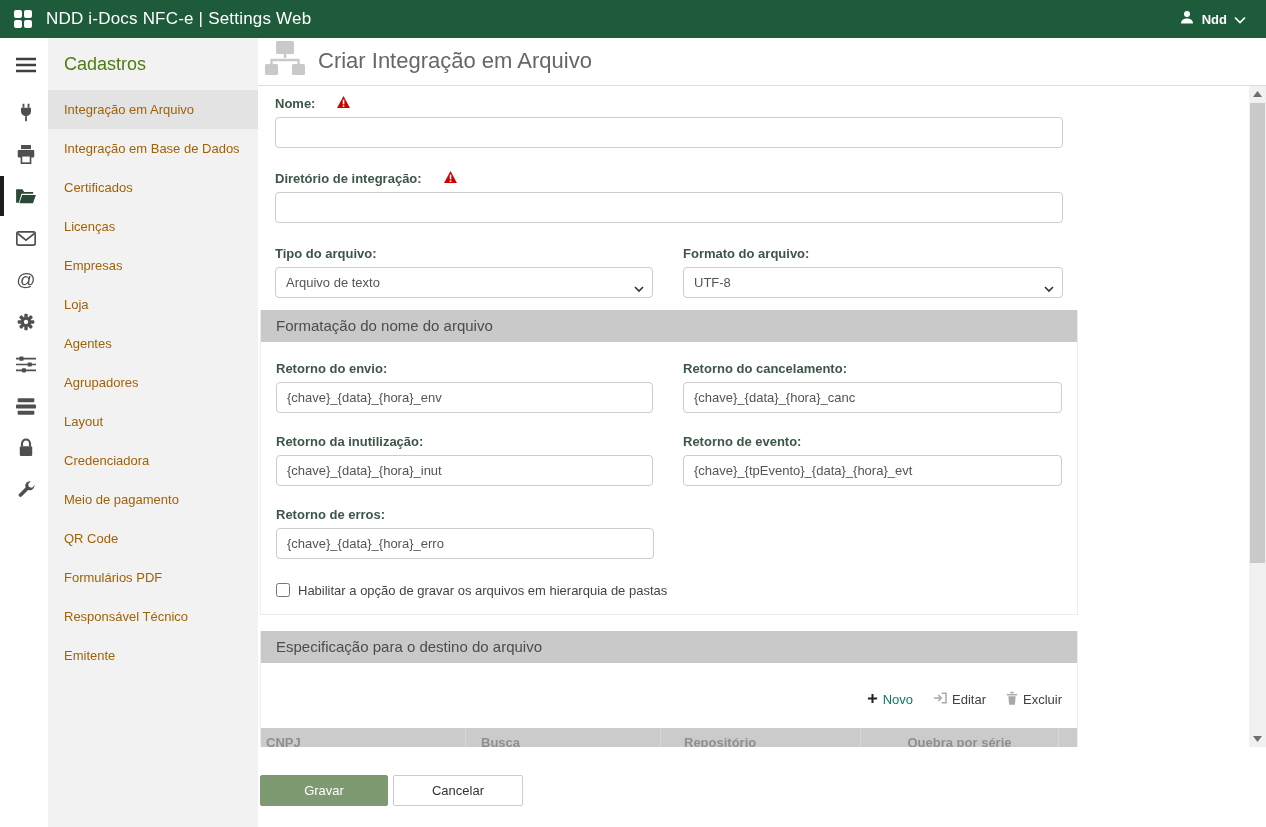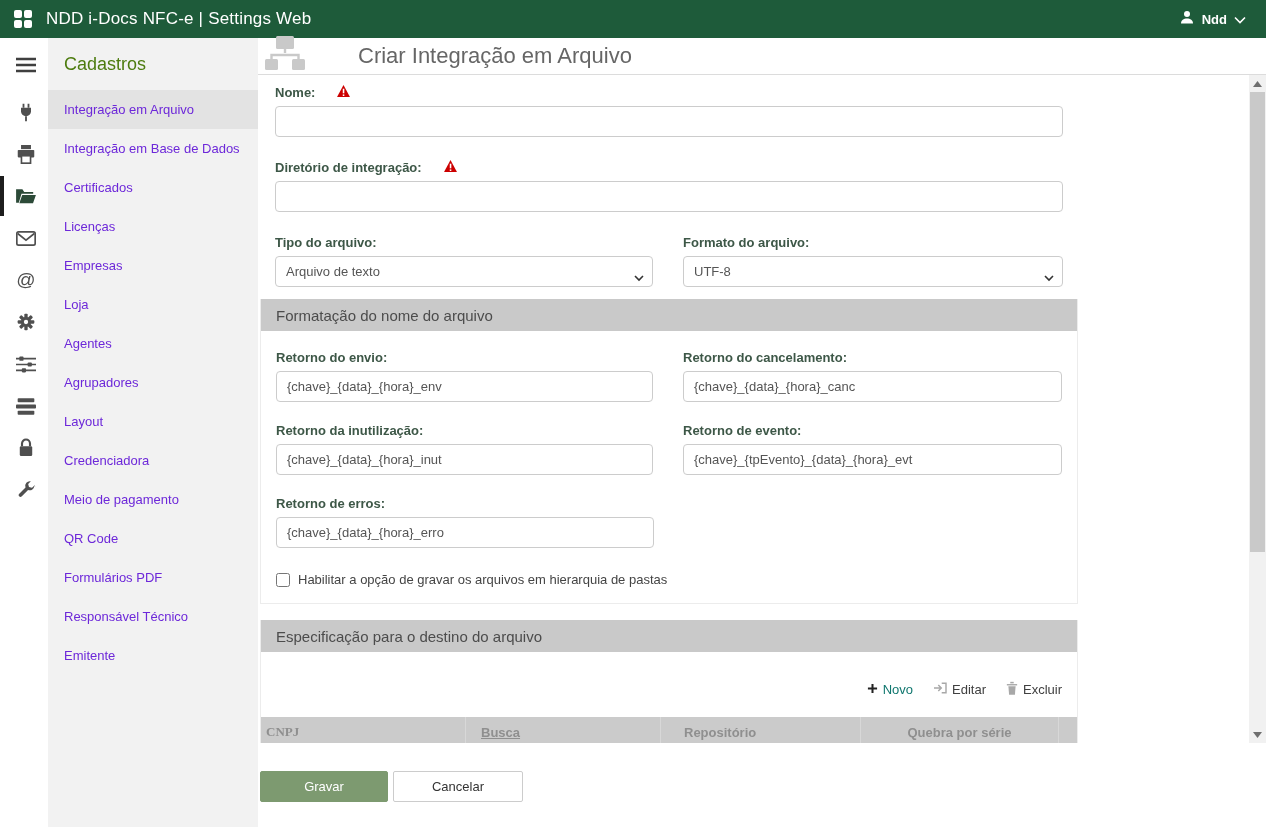--- a/index.html
+++ b/index.html
@@ -27,27 +27,27 @@
   .rail-item.hamb { height:30px; margin-bottom:12px; }
   .rail-item.active { border-left-color:#1d1d1d; }
   .at-glyph { font-size:19px; color:#4f4f4f; }
 
   
   .sidebar { width:210px; background:#f2f2f2; flex-shrink:0; display:flex;
     flex-direction:column; }
   .sidebar-header { height:52px; display:flex; align-items:center;
     padding-left:16px; font-size:18px; color:#4d7c0f; }
   .nav-item { height:39px; display:flex; align-items:center; padding-left:16px;
-    font-size:13px; color:#6d28d9; cursor:pointer; }
+    font-size:13px; color:#a16207; cursor:pointer; }
   .nav-item.active { background:#e3e3e3; }
 
   
   .content { flex:1; min-width:0; display:flex; flex-direction:column; background:#fff; }
-  .page-header { height:37px; border-bottom:1px solid #dcdcdc; display:flex;
-    align-items:center; padding-left:4px;gap:40px; }
+  .page-header { height:48px; border-bottom:1px solid #dcdcdc; display:flex;
+    align-items:center; padding-left:4px; }
   .page-title { font-size:22px; color:#666; margin-left:10px; font-weight:400; }
 
   .scroll-wrap { height:668px; display:flex; overflow:hidden; }
   .form-area { flex:1; padding:9px 0 0 2px; overflow:hidden; }
 
   
   .scrollbar { width:17px; background:#f1f1f1; display:flex; flex-direction:column; }
   .sb-btn { height:17px; display:flex; align-items:center; justify-content:center; cursor:pointer; }
   .sb-track { flex:1; position:relative; }
   .sb-thumb { position:absolute; top:0; left:1px; width:15px; height:460px;
@@ -88,21 +88,21 @@
   
   .section-body.dest { padding:26px 0 0 0; }
   .toolbar { display:flex; justify-content:flex-end; gap:20px; padding:0 15px; height:22px; }
   .tool { display:flex; align-items:center; gap:5px; font-size:13px; cursor:pointer; }
   .tool.enabled { color:#0f766e; }
   .tool.dim { color:#404040; }
   .grid-header { margin-top:17px; display:grid;
     grid-template-columns:205px 195px 200px 198px 1fr; background:#cbcbcb; height:30px; }
   .grid-header .cell { display:flex; align-items:center; font-size:13px; font-weight:700;
     color:#8f8f8f; border-right:1px solid #d8d8d8; }
-  .grid-header .cell:nth-child(1){ padding-left:5px;font-family:Liberation Serif, serif; }
+  .grid-header .cell:nth-child(1){ padding-left:5px; }
   .grid-header .cell:nth-child(2){ padding-left:15px;text-decoration:underline; }
   .grid-header .cell:nth-child(3){ padding-left:23px; }
   .grid-header .cell:nth-child(4){ justify-content:center; }
   .grid-header .cell:last-child { border-right:none; }
 
   
   .footer { height:80px; padding:28px 0 0 2px; display:flex; gap:5px; background:#fff; }
   .btn { height:31px; font-size:13px; border-radius:2px; cursor:pointer; font-family:inherit; }
   .btn-primary { width:128px; background:#7d9a70; border:1px solid #7d9a70; color:#fff; }
   .btn-secondary { width:130px; background:#fff; border:1px solid #ccc; color:#333; }

